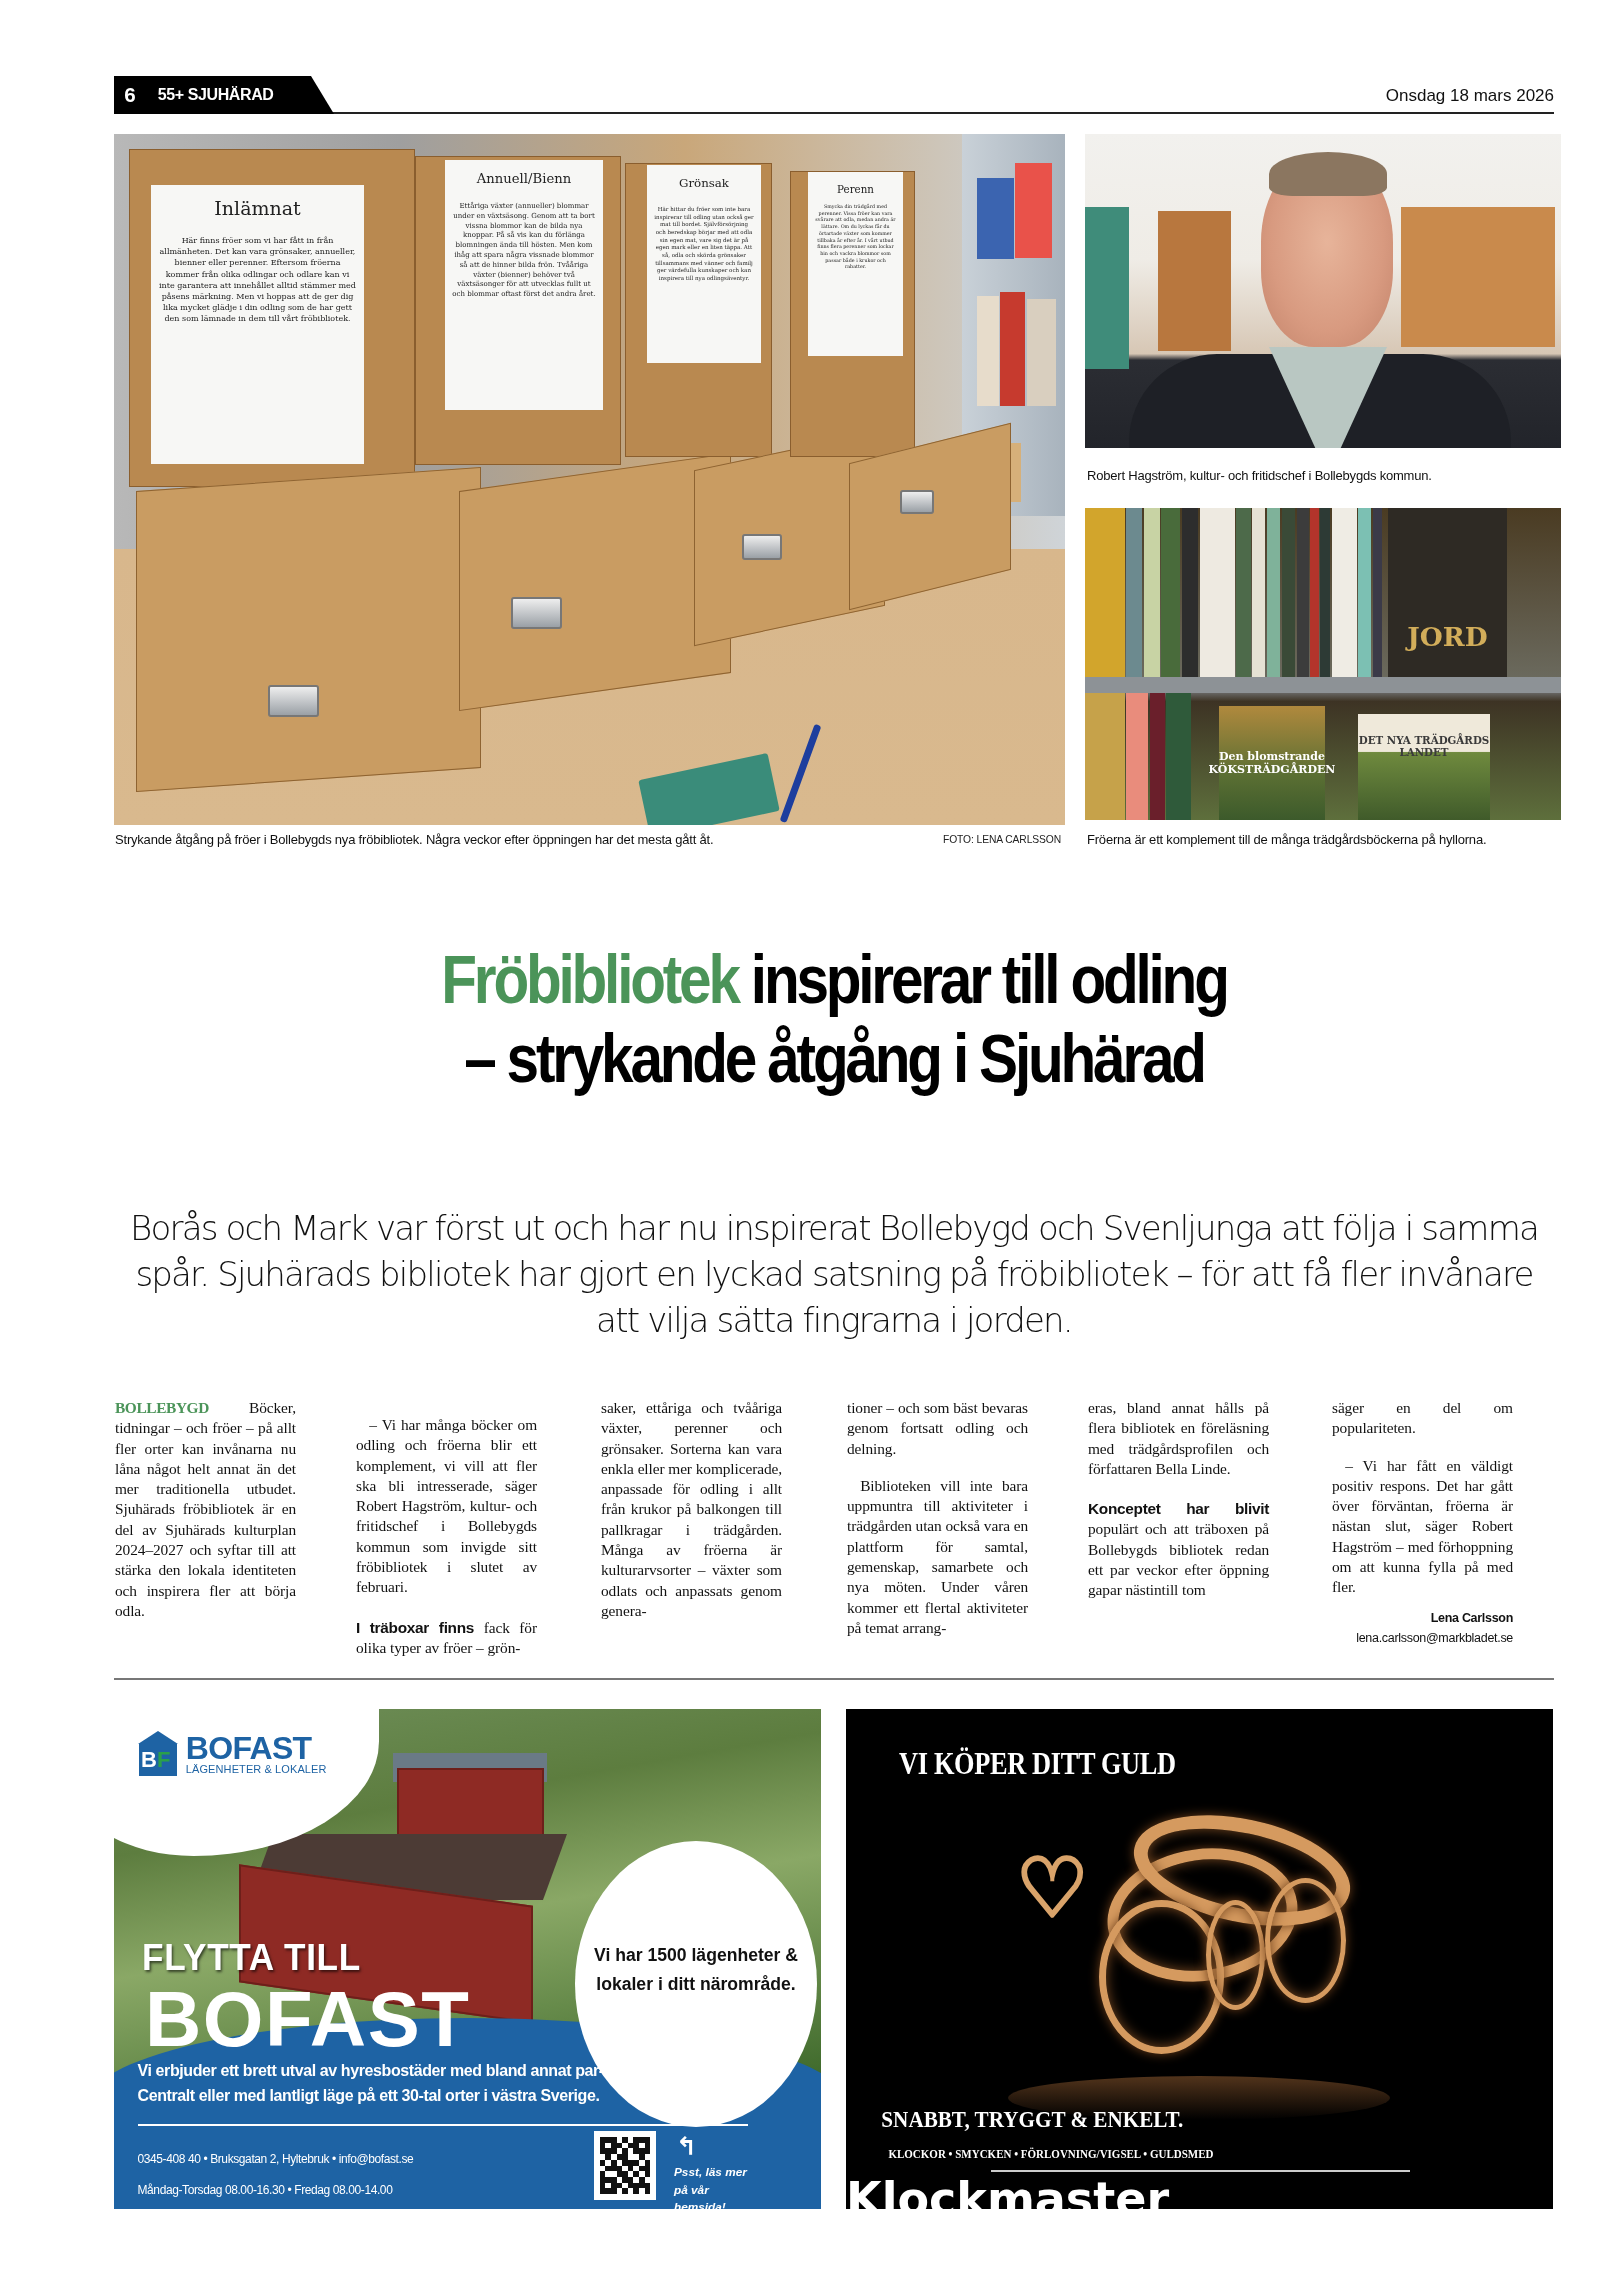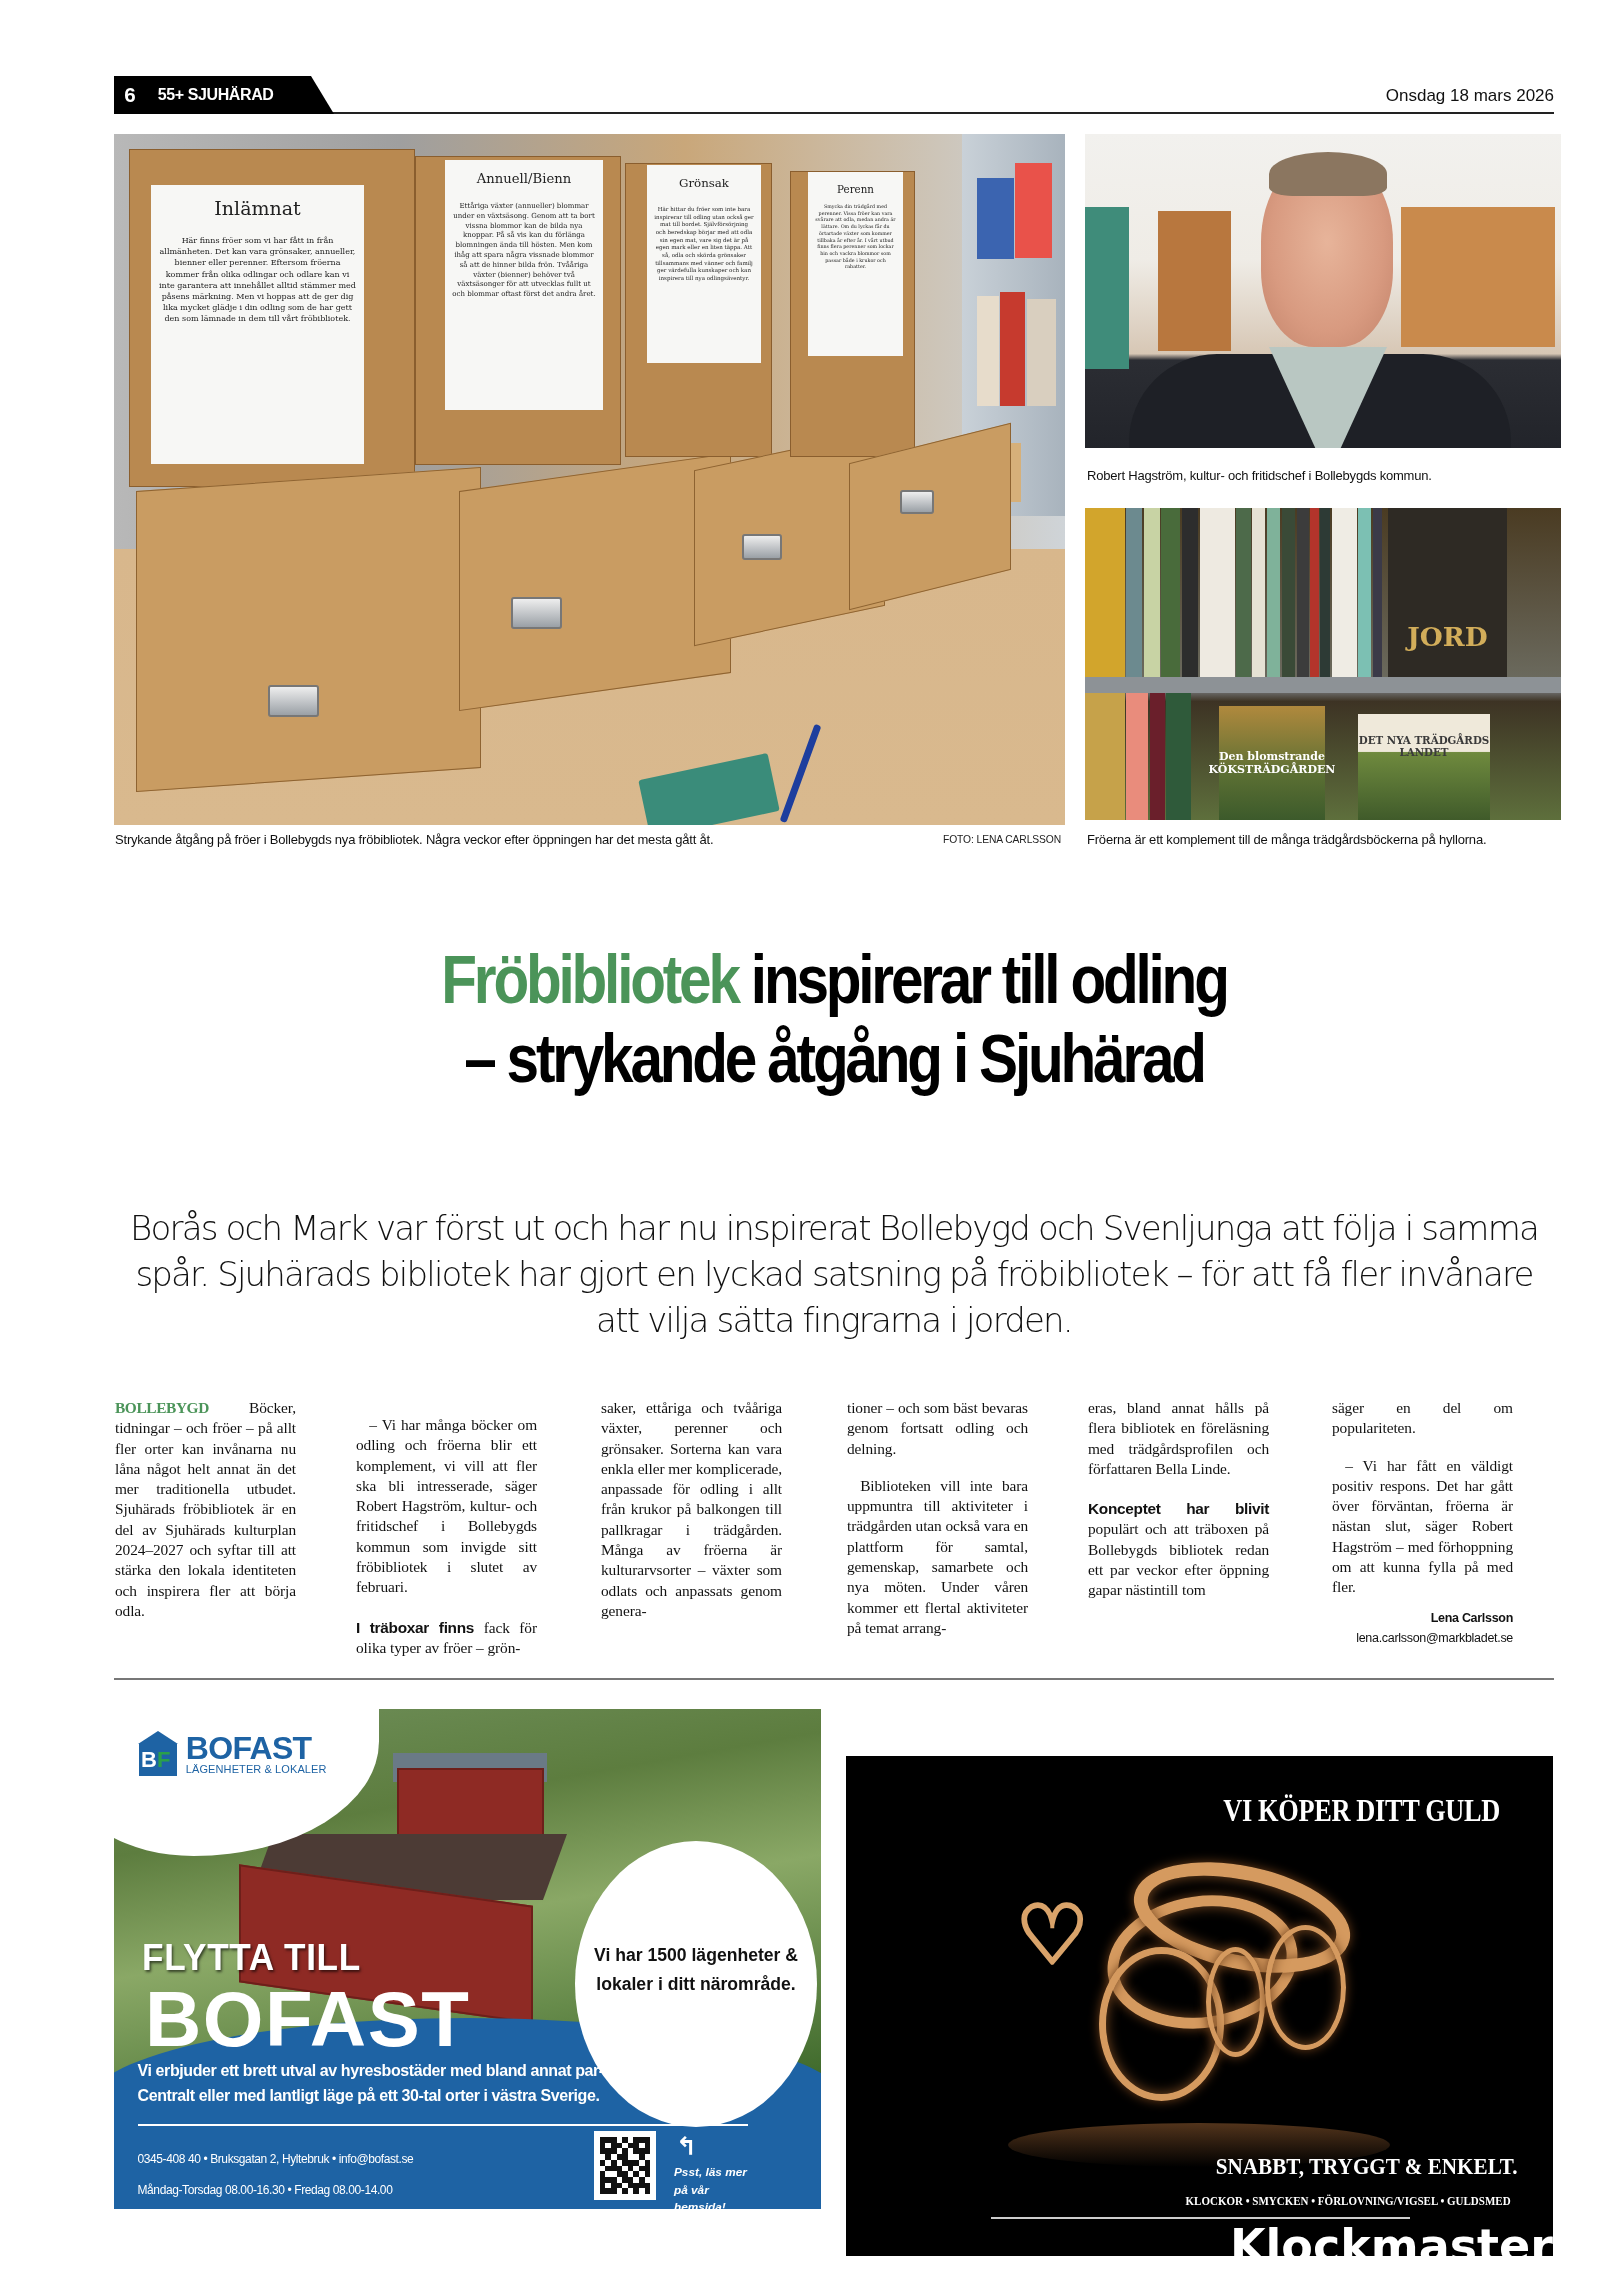--- a/index.html
+++ b/index.html
@@ -101,21 +101,21 @@
   .bofast-rule { position: absolute; left: 23.5px; top: 415px; width: 610px; height: 2.2px; background: #fff; }
   .bofast-contact { position: absolute; left: 23.5px; top: 435px; font-family: "Liberation Sans", sans-serif; font-size: 12px; line-height: 31px; color: #fff; letter-spacing: -0.4px; }
   .bofast-qr { position: absolute; left: 480px; top: 422px; width: 62px; height: 69px; background: #fff; padding: 5.9px;
     display: grid; grid-template-columns: repeat(9, 1fr); grid-template-rows: repeat(10, 1fr); gap: 0; }
   .bofast-qr i { background: #111; display: block; }
   .bofast-qr i.w { background: #fff; }
   .bofast-arrow { position: absolute; left: 562px; top: 423px; font-family: "DejaVu Sans", sans-serif; color: #fff; font-size: 25px; font-weight: bold; }
   .bofast-psst { position: absolute; left: 560px; top: 455px; font-family: "Liberation Sans", sans-serif; font-style: italic; font-weight: bold; font-size: 11.8px; line-height: 17.6px; color: #fff; }
 
   
-  .ad-klock { position: absolute; left: 846px; top: 1709px; width: 707px; height: 500px; background: #000; overflow: hidden; text-align: right; color: #fff; margin-top: 47px; }
+  .ad-klock { position: absolute; left: 846px; top: 1709px; width: 707px; height: 500px; background: #000; overflow: hidden; text-align: left; color: #fff; }
   .klock-top { position: absolute; left: 0; top: 37px; width: 100%; font-family: "Liberation Serif", serif; font-weight: bold; font-size: 31px; letter-spacing: -0.4px; transform: scaleX(0.85); }
   .gold { position: absolute; border-radius: 50%; border: 11.8px solid #d59a5f; box-shadow: inset 0 0 13.2px #7a4a22, 0 0 10.3px #6b3d19; }
   .gold-reflect { position: absolute; left: 162px; top: 367px; width: 382px; height: 44px; background: linear-gradient(180deg, rgba(150,95,50,0.55), rgba(0,0,0,0)); border-radius: 50%; }
   .klock-heart { position: absolute; left: 170px; top: 132px; font-family: "DejaVu Sans", sans-serif; font-size: 81px; color: transparent; -webkit-text-stroke: 3.7px #d9a36a; }
   .klock-tag { position: absolute; left: 0; top: 397px; width: 100%; font-family: "Liberation Serif", serif; font-weight: bold; font-size: 23.5px; letter-spacing: 0; transform: scaleX(0.9); }
   .klock-cats-line { position: absolute; left: 0; top: 438px; width: 100%; font-family: "Liberation Serif", serif; font-weight: bold; font-size: 12.5px; transform: scaleX(0.88); }
   .klock-rule { position: absolute; left: 145px; top: 461px; width: 419px; height: 1.5px; background: #ccc; }
   .klock-brand { position: absolute; left: 0; top: 463px; width: 100%; font-family: "DejaVu Sans", sans-serif; font-weight: bold; font-size: 46px; letter-spacing: 0; }
 </style>
 </head>

